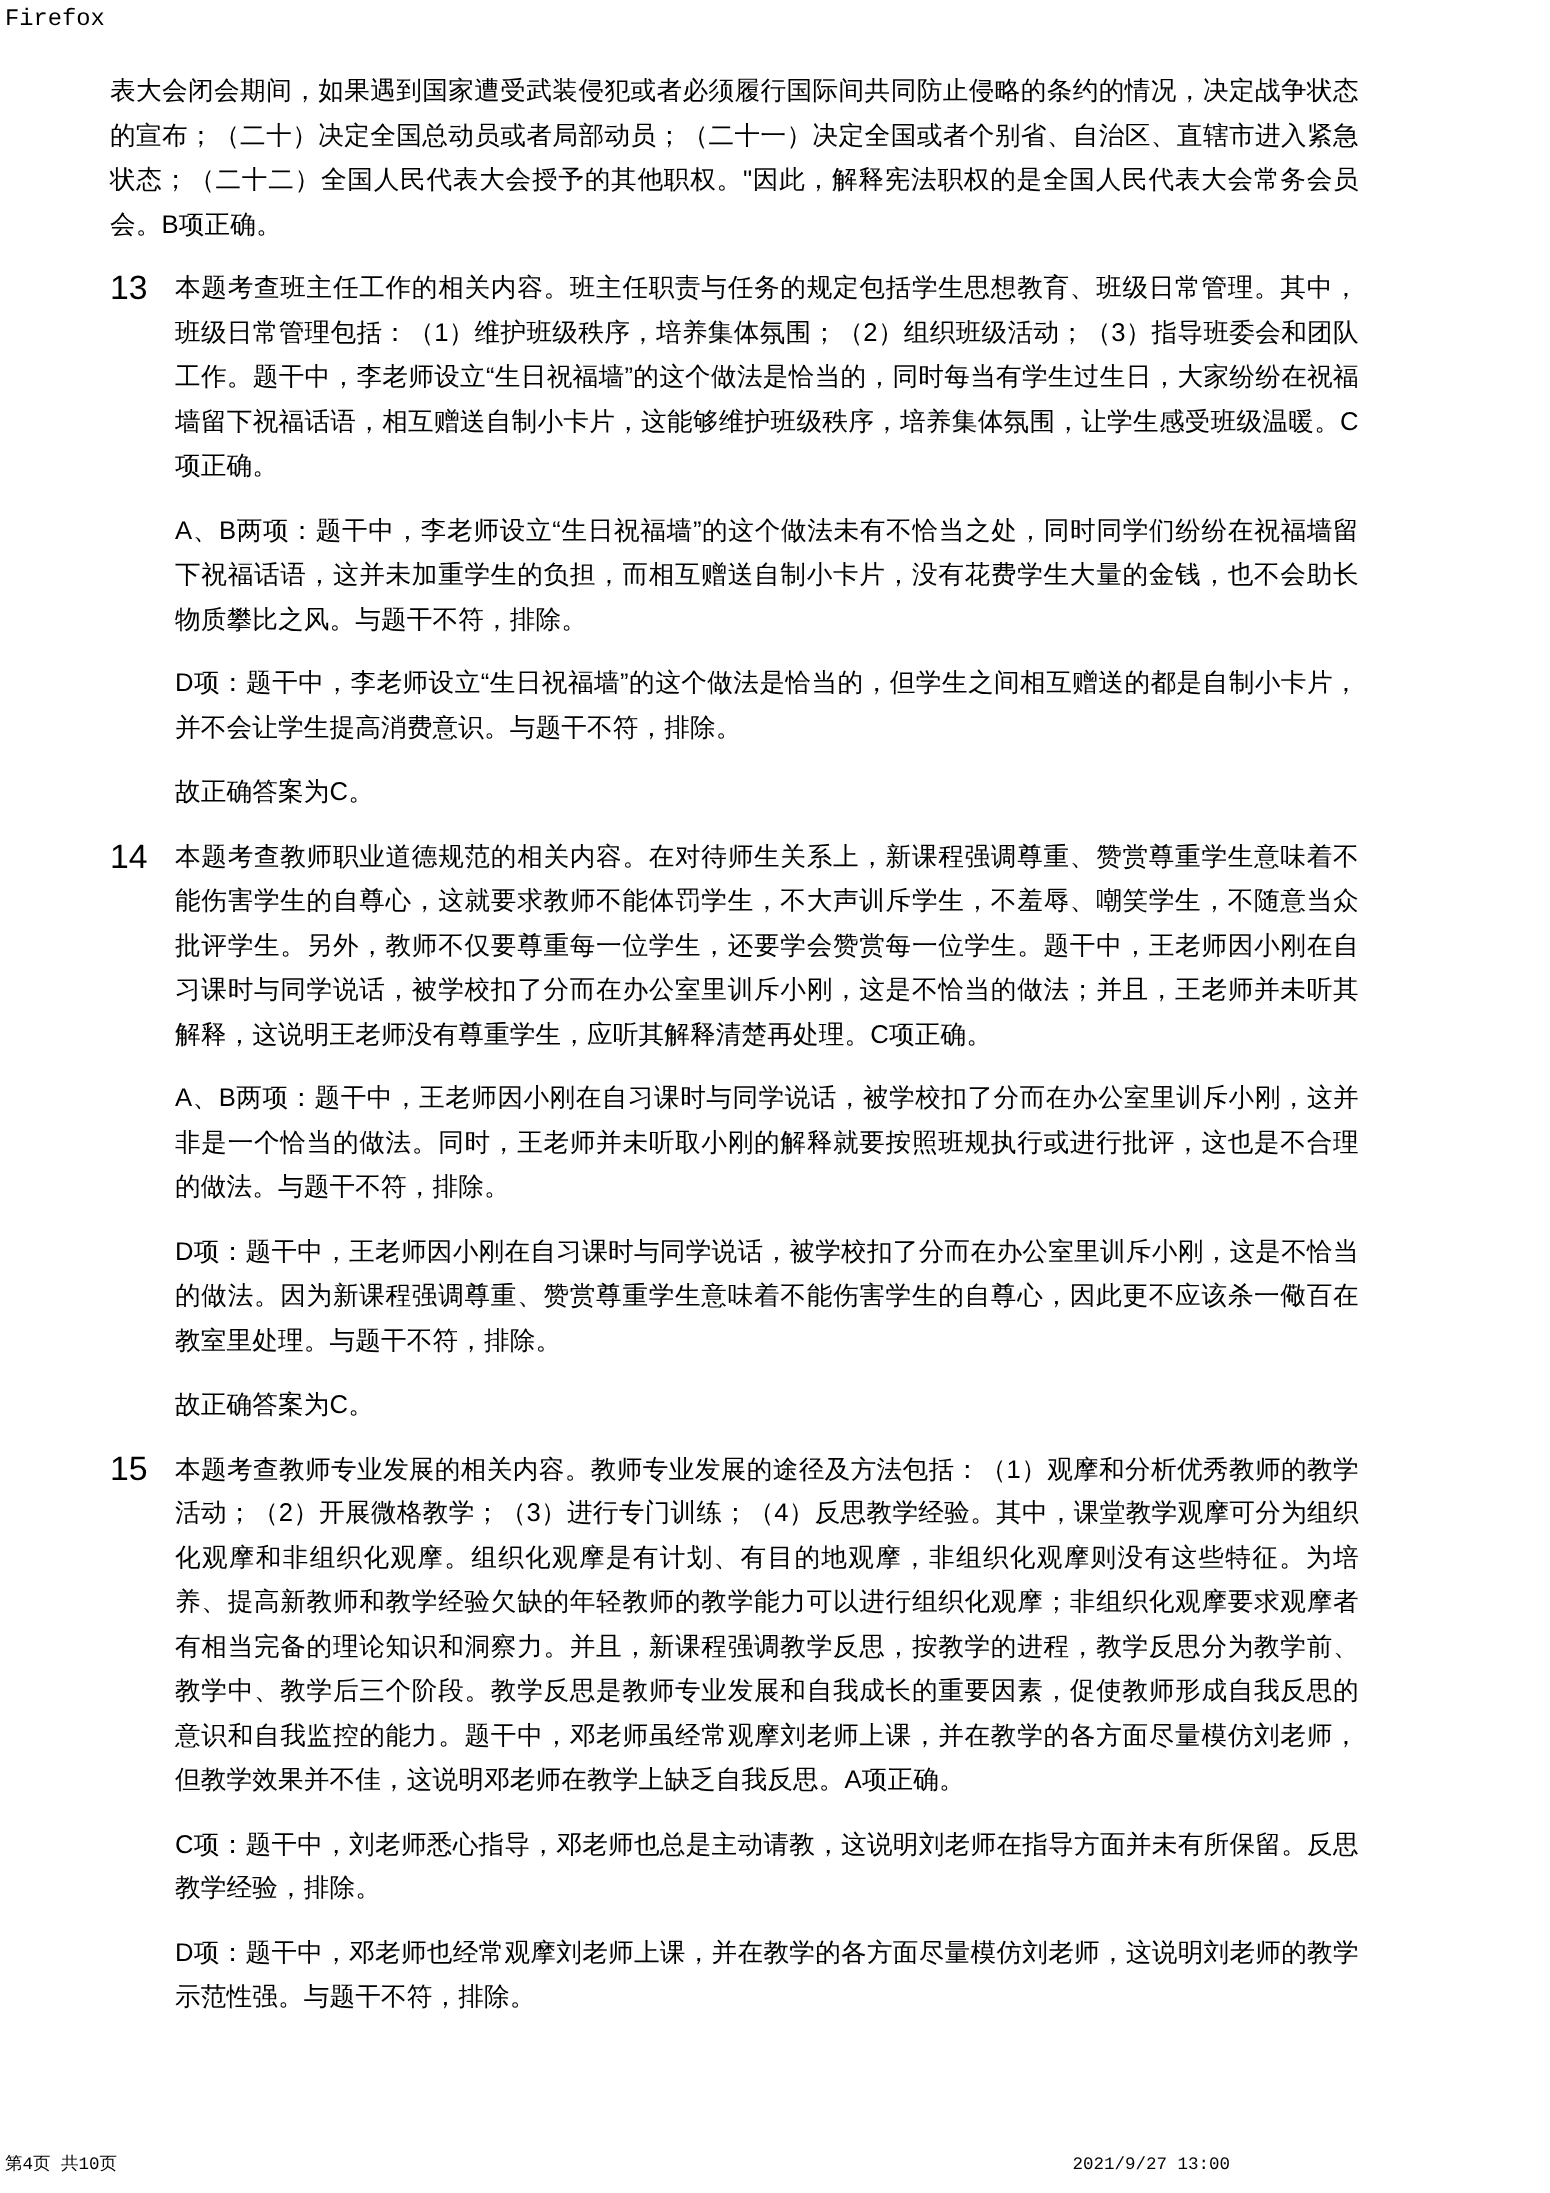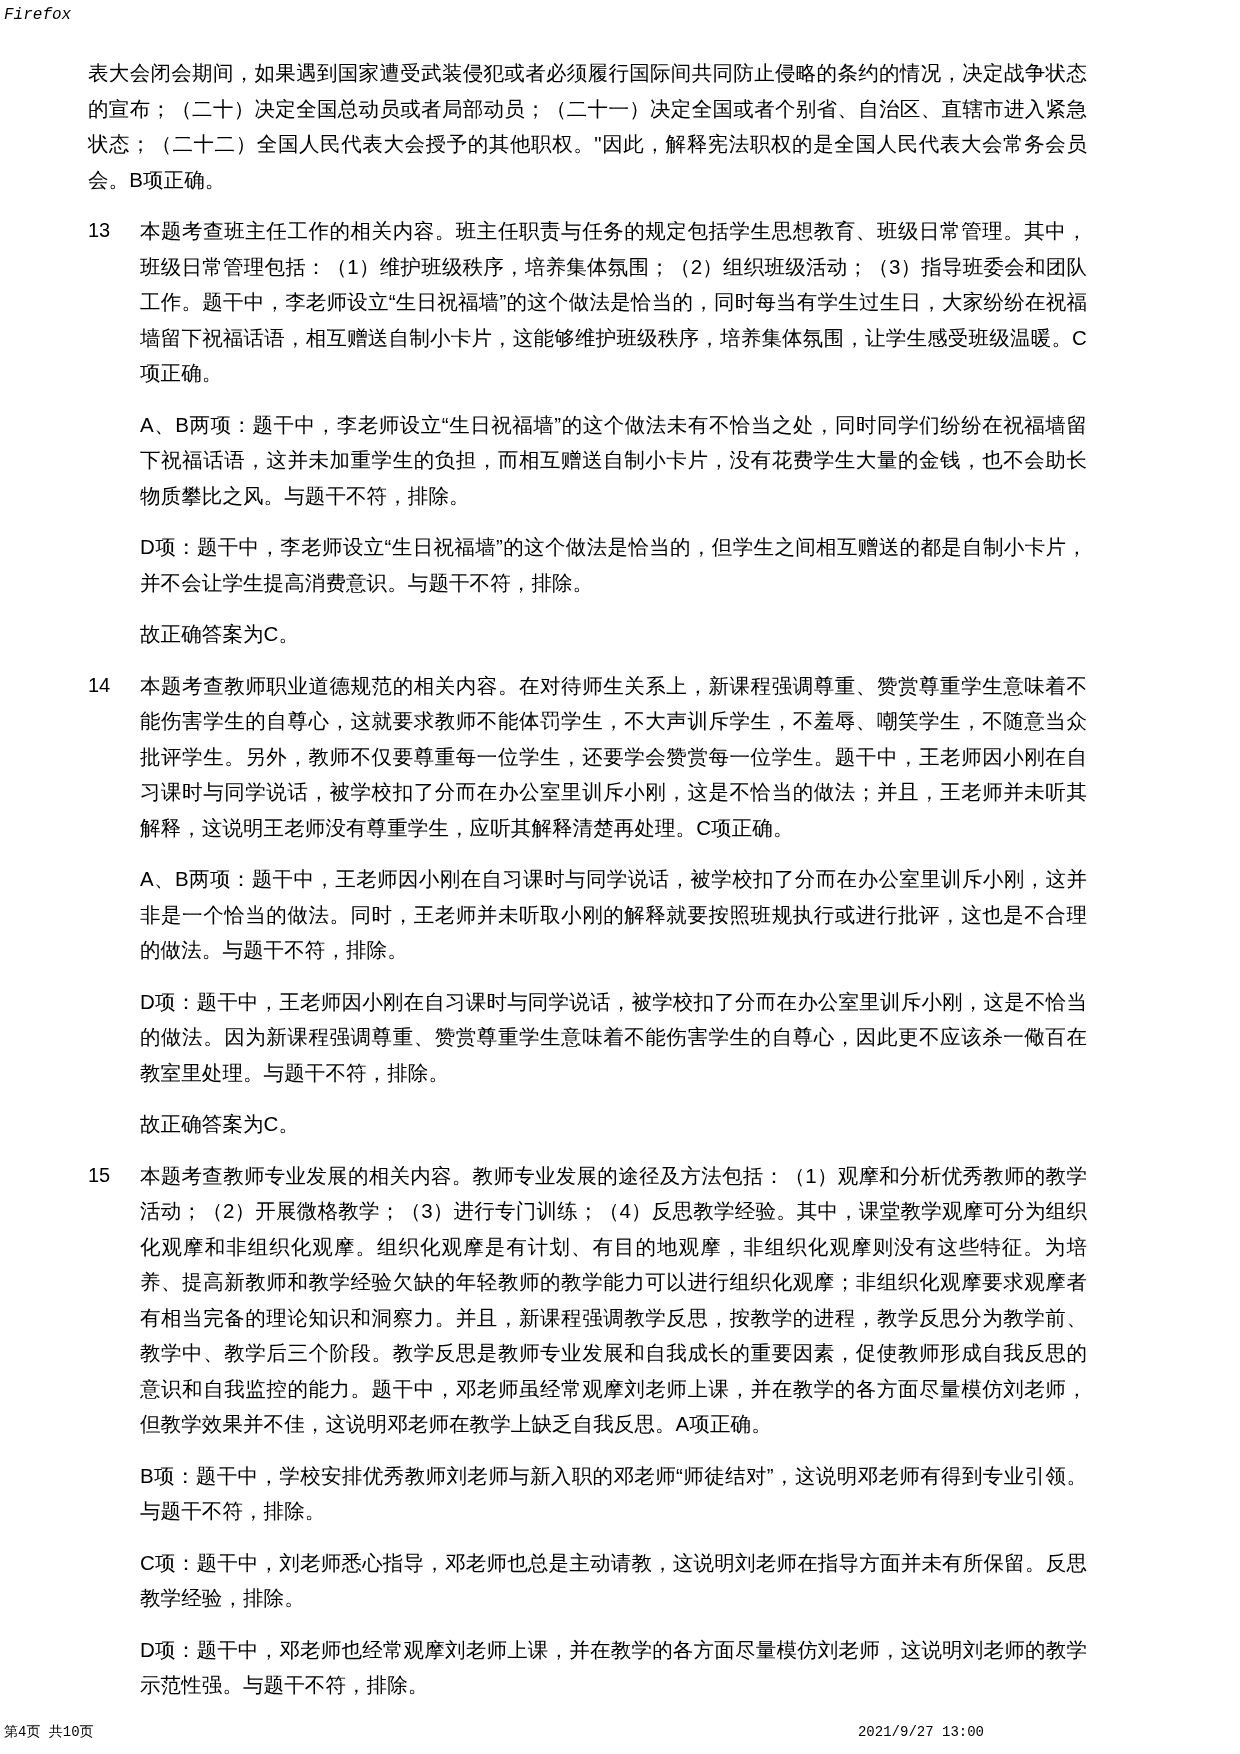--- a/index.html
+++ b/index.html
@@ -17,27 +17,26 @@
   }
 
   
   .print-header {
     position: absolute;
     top: 0;
     left: 0;
     width: 1240px;
     height: 30px;
     font-family: "Liberation Mono", "DejaVu Sans Mono", monospace;
-    font-size: 16px;
+    font-size: 19px;
     line-height: 30px;
     padding-left: 4px;
     box-sizing: border-box;
     white-space: nowrap;
     color: #000;
-    font-style: italic;
   }
 
   
   .page {
     position: absolute;
     top: 55px;
     left: 88px;
     width: 1015px;
   }
 
@@ -57,21 +56,21 @@
   
   .qblock {
     position: relative;
     margin: 0 0 16px 0;
     padding-left: 52px;
   }
   .qnum {
     position: absolute;
     left: 0;
     top: 0;
-    font-size: 20px;
+    font-size: 27px;
     line-height: 35.5px;
     font-family: "Liberation Sans", "DejaVu Sans", sans-serif;
   }
   .qblock .para:last-child { margin-bottom: 0; }
 
   
   .sub { margin-top: 16px; }
 
   
   .print-footer {
@@ -119,21 +118,20 @@
     <span class="qnum">14</span>
     <p class="para">本题考查教师职业道德规范的相关内容。在对待师生关系上，新课程强调尊重、赞赏尊重学生意味着不能伤害学生的自尊心，这就要求教师不能体罚学生，不大声训斥学生，不羞辱、嘲笑学生，不随意当众批评学生。另外，教师不仅要尊重每一位学生，还要学会赞赏每一位学生。题干中，王老师因小刚在自习课时与同学说话，被学校扣了分而在办公室里训斥小刚，这是不恰当的做法；并且，王老师并未听其解释，这说明王老师没有尊重学生，应听其解释清楚再处理。C项正确。</p>
     <p class="para sub">A、B两项：题干中，王老师因小刚在自习课时与同学说话，被学校扣了分而在办公室里训斥小刚，这并非是一个恰当的做法。同时，王老师并未听取小刚的解释就要按照班规执行或进行批评，这也是不合理的做法。与题干不符，排除。</p>
     <p class="para sub">D项：题干中，王老师因小刚在自习课时与同学说话，被学校扣了分而在办公室里训斥小刚，这是不恰当的做法。因为新课程强调尊重、赞赏尊重学生意味着不能伤害学生的自尊心，因此更不应该杀一儆百在教室里处理。与题干不符，排除。</p>
     <p class="para sub">故正确答案为C。</p>
   </div>
 
   <div class="qblock">
     <span class="qnum">15</span>
     <p class="para">本题考查教师专业发展的相关内容。教师专业发展的途径及方法包括：（1）观摩和分析优秀教师的教学活动；（2）开展微格教学；（3）进行专门训练；（4）反思教学经验。其中，课堂教学观摩可分为组织化观摩和非组织化观摩。组织化观摩是有计划、有目的地观摩，非组织化观摩则没有这些特征。为培养、提高新教师和教学经验欠缺的年轻教师的教学能力可以进行组织化观摩；非组织化观摩要求观摩者有相当完备的理论知识和洞察力。并且，新课程强调教学反思，按教学的进程，教学反思分为教学前、教学中、教学后三个阶段。教学反思是教师专业发展和自我成长的重要因素，促使教师形成自我反思的意识和自我监控的能力。题干中，邓老师虽经常观摩刘老师上课，并在教学的各方面尽量模仿刘老师，但教学效果并不佳，这说明邓老师在教学上缺乏自我反思。A项正确。</p>
-    <p class="para sub">B项：题干中，学校安排优秀教师刘老师与新入职的邓老师“师徒结对”，这说明邓老师有得到专业引领。与题干不符，排除。</p>
     <p class="para sub">C项：题干中，刘老师悉心指导，邓老师也总是主动请教，这说明刘老师在指导方面并未有所保留。反思教学经验，排除。</p>
     <p class="para sub">D项：题干中，邓老师也经常观摩刘老师上课，并在教学的各方面尽量模仿刘老师，这说明刘老师的教学示范性强。与题干不符，排除。</p>
   </div>
 
 </div>
 
 <div class="print-footer">
   <span class="footer-left">第4页 共10页</span>
   <span class="footer-right">2021/9/27 13:00</span>
 </div>

